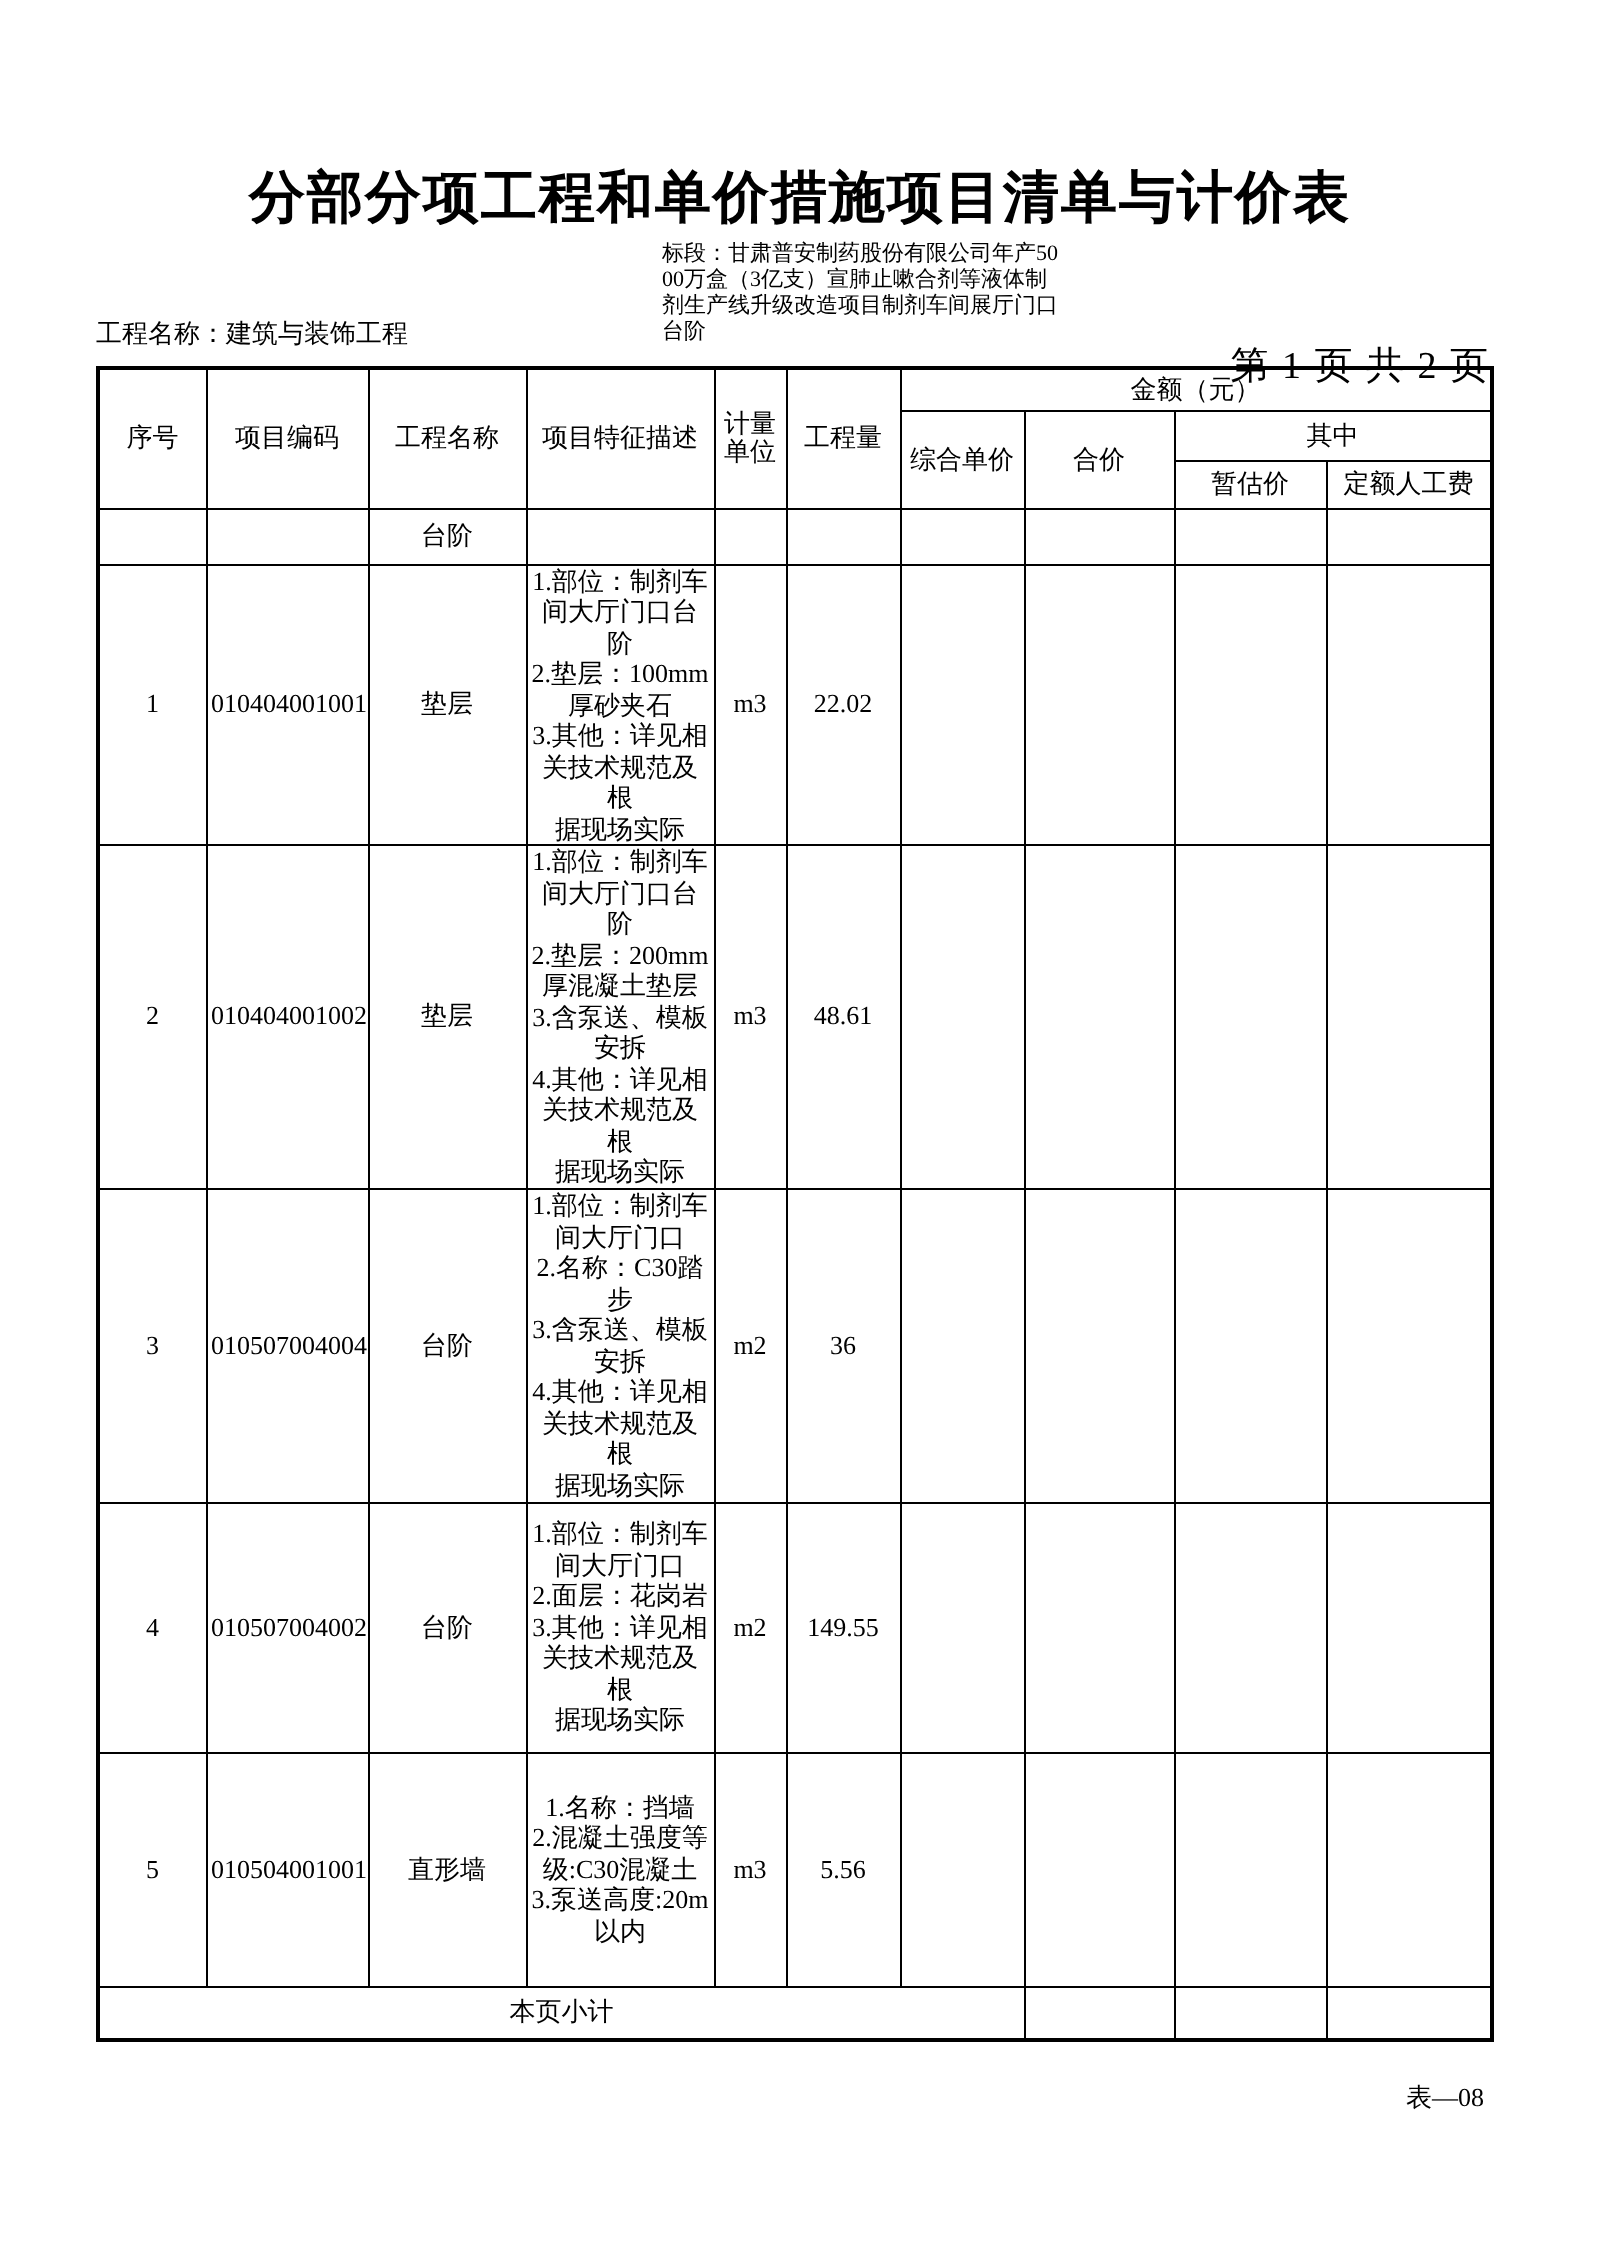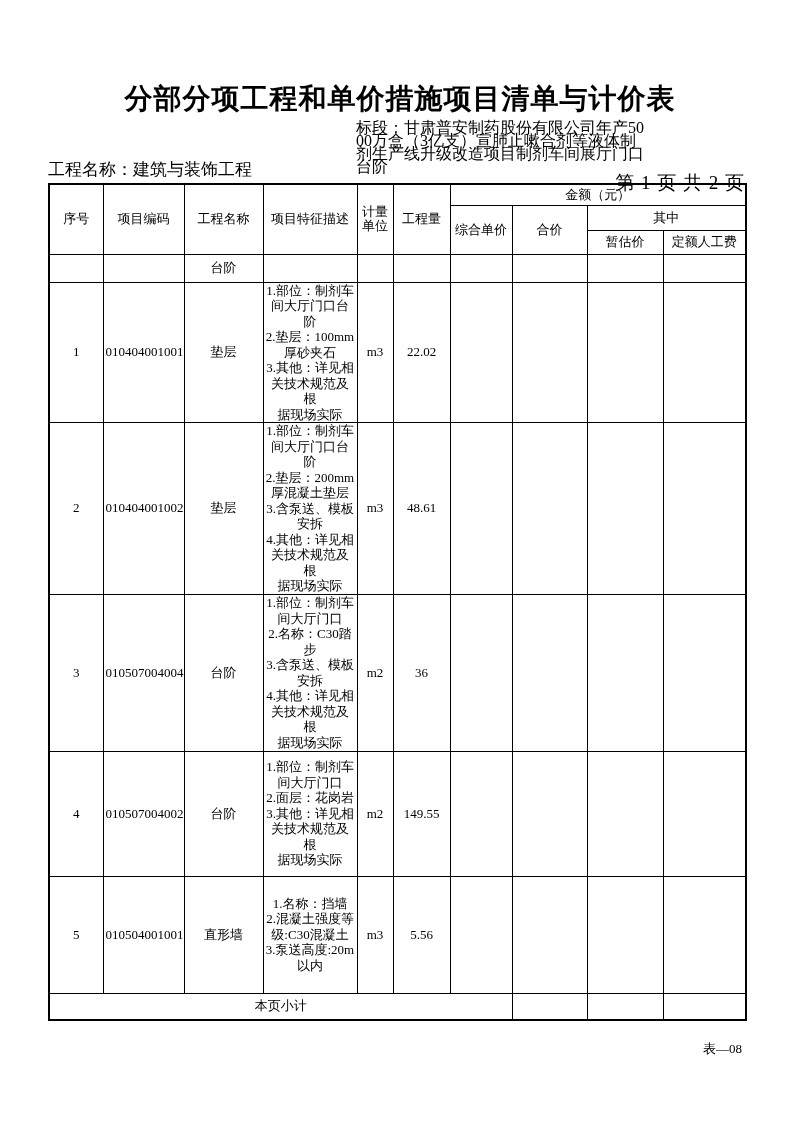--- a/index.html
+++ b/index.html
@@ -20,32 +20,32 @@
     width: 100%;
     text-align: center;
     font-size: 28px;
     font-weight: bold;
     letter-spacing: 1px;
     white-space: nowrap;
     margin-top: 33px;
   }
   .section-block {
     position: absolute;
-    left: 356px;
+    left: 331px;
     top: 121px;
     width: 272px;
-    font-size: 16px;
+    font-size: 11px;
     line-height: 13px;
     white-space: nowrap;
   }
   .project-name {
     position: absolute;
     left: 48px;
     top: 158px;
-    font-size: 17px;
+    font-size: 13px;
     white-space: nowrap;
   }
   .page-indicator {
     position: absolute;
     top: 170px;
     right: 55px;
     font-size: 19px;
     letter-spacing: 1px;
     white-space: nowrap;
   }

